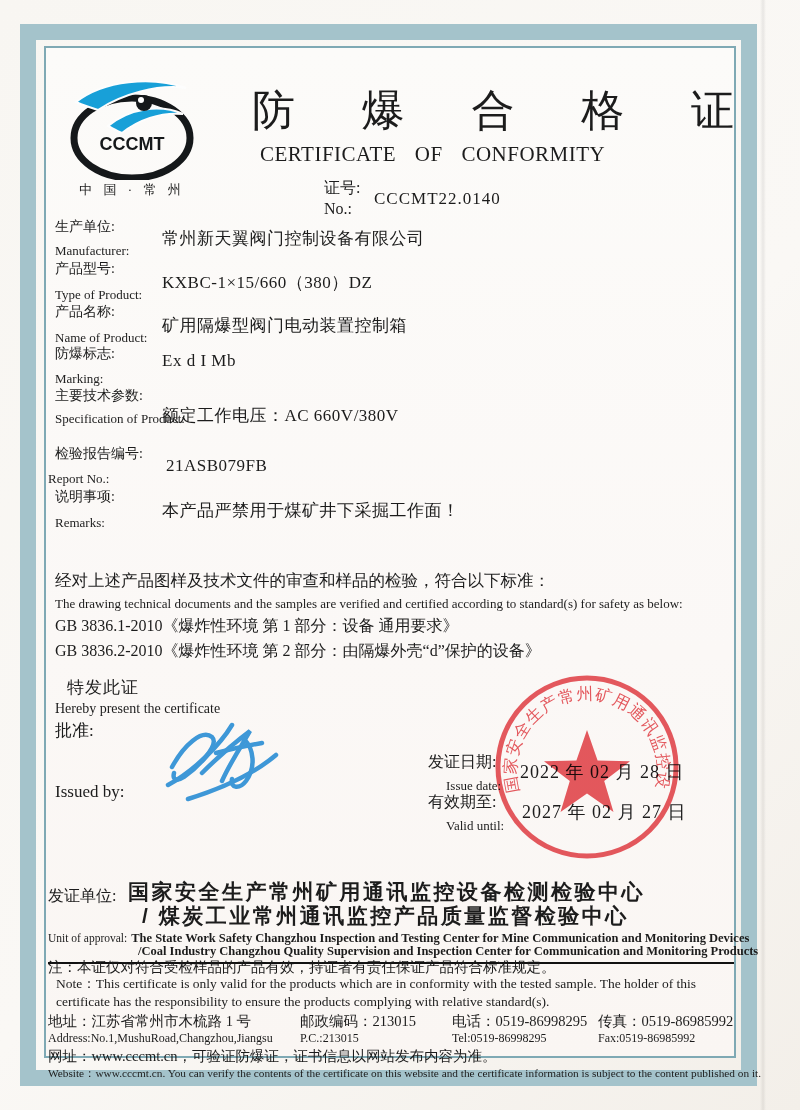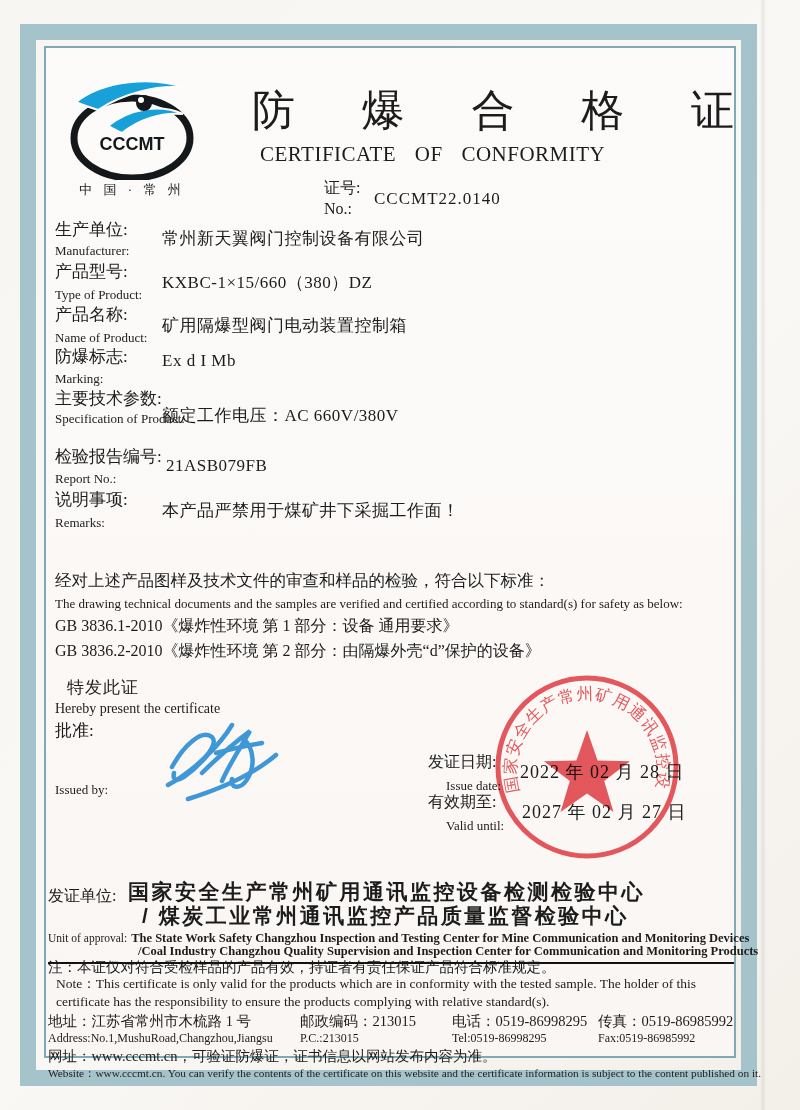--- a/index.html
+++ b/index.html
@@ -14,21 +14,21 @@
   
   .frame-band{position:absolute;left:20px;top:24px;width:705px;height:1030px;
     border:16px solid #a4c3cb;}
   .frame-inner{position:absolute;left:44px;top:46px;width:688px;height:1008px;
     border:2px solid #7fa9b4;background:linear-gradient(180deg,#fcfbf9 0%,#fbf8f6 60%,#faf6f3 100%);}
   .abs{position:absolute;}
   .zh{font-family:"Liberation Serif","DejaVu Serif",serif;}
   .en{font-family:"Liberation Serif","DejaVu Serif",serif;}
   .title-zh{font-size:43px;letter-spacing:28px;font-weight:500;white-space:nowrap;}
   .title-en{font-size:21px;word-spacing:13px;letter-spacing:0.5px;white-space:nowrap;}
-  .lbl-zh{font-size:17px;white-space:nowrap;}
+  .lbl-zh{font-size:14px;white-space:nowrap;}
   .lbl-en{font-size:13px;white-space:nowrap;color:#222;}
   .val{font-size:17px;white-space:nowrap;letter-spacing:0.5px;}
   .std-zh{font-size:16.5px;white-space:nowrap;text-align:center;}
   .std-en{font-size:13px;white-space:nowrap;}
   .date-val{font-size:18px;white-space:nowrap;letter-spacing:1px;}
   .big-unit{font-size:21px;font-weight:bold;letter-spacing:2.5px;white-space:nowrap;
     font-family:"Liberation Sans","DejaVu Sans",sans-serif;}
   .bold-en{font-weight:bold;font-size:12.5px;white-space:nowrap;}
   .foot-zh{font-size:14.5px;white-space:nowrap;}
   .foot-en{font-size:12px;white-space:nowrap;}
@@ -73,36 +73,36 @@
 
 <div class="abs zh lbl-zh" style="left:55px;top:345px;">防爆标志:</div>
 <div class="abs en lbl-en" style="left:55px;top:371px;">Marking:</div>
 <div class="abs en val" style="left:162px;top:351px;">Ex d I Mb</div>
 
 <div class="abs zh lbl-zh" style="left:55px;top:387px;">主要技术参数:</div>
 <div class="abs en lbl-en" style="left:55px;top:411px;">Specification of Product:</div>
 <div class="abs zh val" style="left:162px;top:404px;">额定工作电压：AC 660V/380V</div>
 
 <div class="abs zh lbl-zh" style="left:55px;top:445px;">检验报告编号:</div>
-<div class="abs en lbl-en" style="left:55px;top:471px;">Report No.:</div>
+<div class="abs en lbl-en" style="left:48px;top:471px;">Report No.:</div>
 <div class="abs en val" style="left:166px;top:456px;text-align:right;">21ASB079FB</div>
 
 <div class="abs zh lbl-zh" style="left:55px;top:488px;">说明事项:</div>
 <div class="abs en lbl-en" style="left:55px;top:515px;">Remarks:</div>
 <div class="abs zh val" style="left:162px;top:499px;">本产品严禁用于煤矿井下采掘工作面！</div>
 
 <div class="abs zh std-zh" style="left:55px;top:570px;">经对上述产品图样及技术文件的审查和样品的检验，符合以下标准：</div>
 <div class="abs en std-en" style="left:55px;top:596px;">The drawing technical documents and the samples are verified and certified according to standard(s) for safety as below:</div>
 <div class="abs zh std-zh" style="left:55px;top:616px;font-size:16px;">GB 3836.1-2010《爆炸性环境 第 1 部分：设备 通用要求》</div>
 <div class="abs zh std-zh" style="left:55px;top:641px;font-size:16px;">GB 3836.2-2010《爆炸性环境 第 2 部分：由隔爆外壳“d”保护的设备》</div>
 
 <div class="abs zh" style="left:55px;top:676px;font-size:17px;letter-spacing:1px;margin-left:12px;">特发此证</div>
 <div class="abs en" style="left:55px;top:701px;font-size:14px;">Hereby present the certificate</div>
 <div class="abs zh" style="left:55px;top:719px;font-size:17px;">批准:</div>
-<div class="abs en" style="left:55px;top:782px;font-size:13px;">Issued by:</div>
+<div class="abs en" style="left:55px;top:782px;font-size:17px;">Issued by:</div>
 
 <svg class="abs sig" style="left:158px;top:715px;" width="140" height="95" viewBox="0 0 140 95">
   <g fill="none" stroke="#3f9ce0" stroke-width="4.5" stroke-linecap="round">
     <path d="M14,52 C26,30 44,14 54,22 C62,30 40,52 26,62 C20,66 14,66 16,58"></path>
     <path d="M10,70 C36,56 62,30 74,10"></path>
     <path d="M44,58 C58,44 76,28 92,16 C84,30 72,48 64,66"></path>
     <path d="M58,38 C74,34 92,30 104,28"></path>
     <path d="M86,24 C96,34 98,52 88,66 C82,74 72,74 74,64"></path>
     <path d="M30,84 C56,76 92,62 118,40"></path>
   </g>

